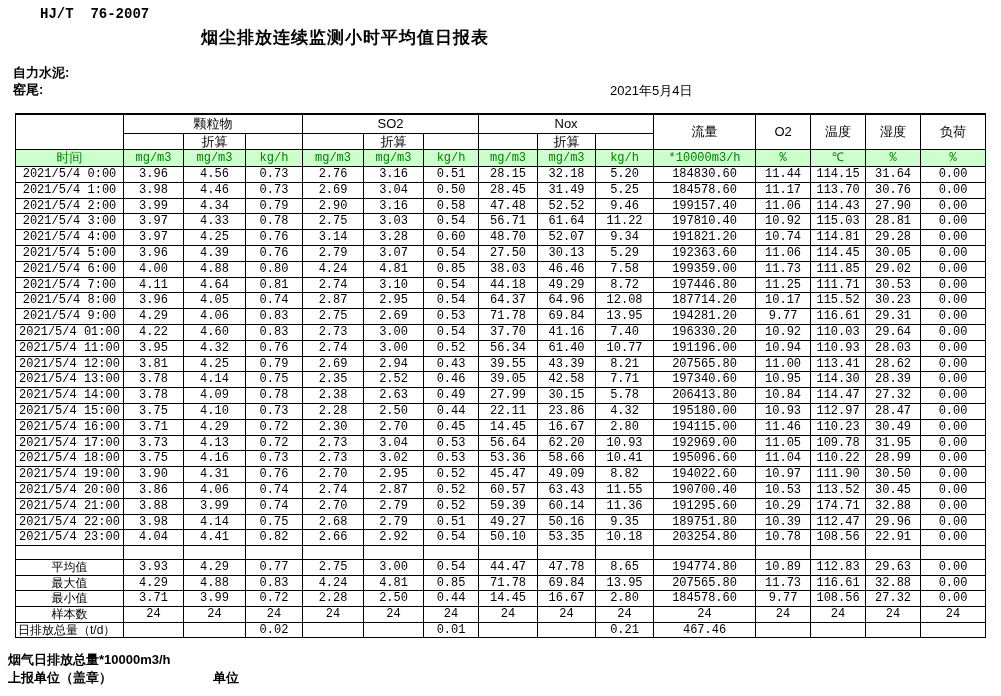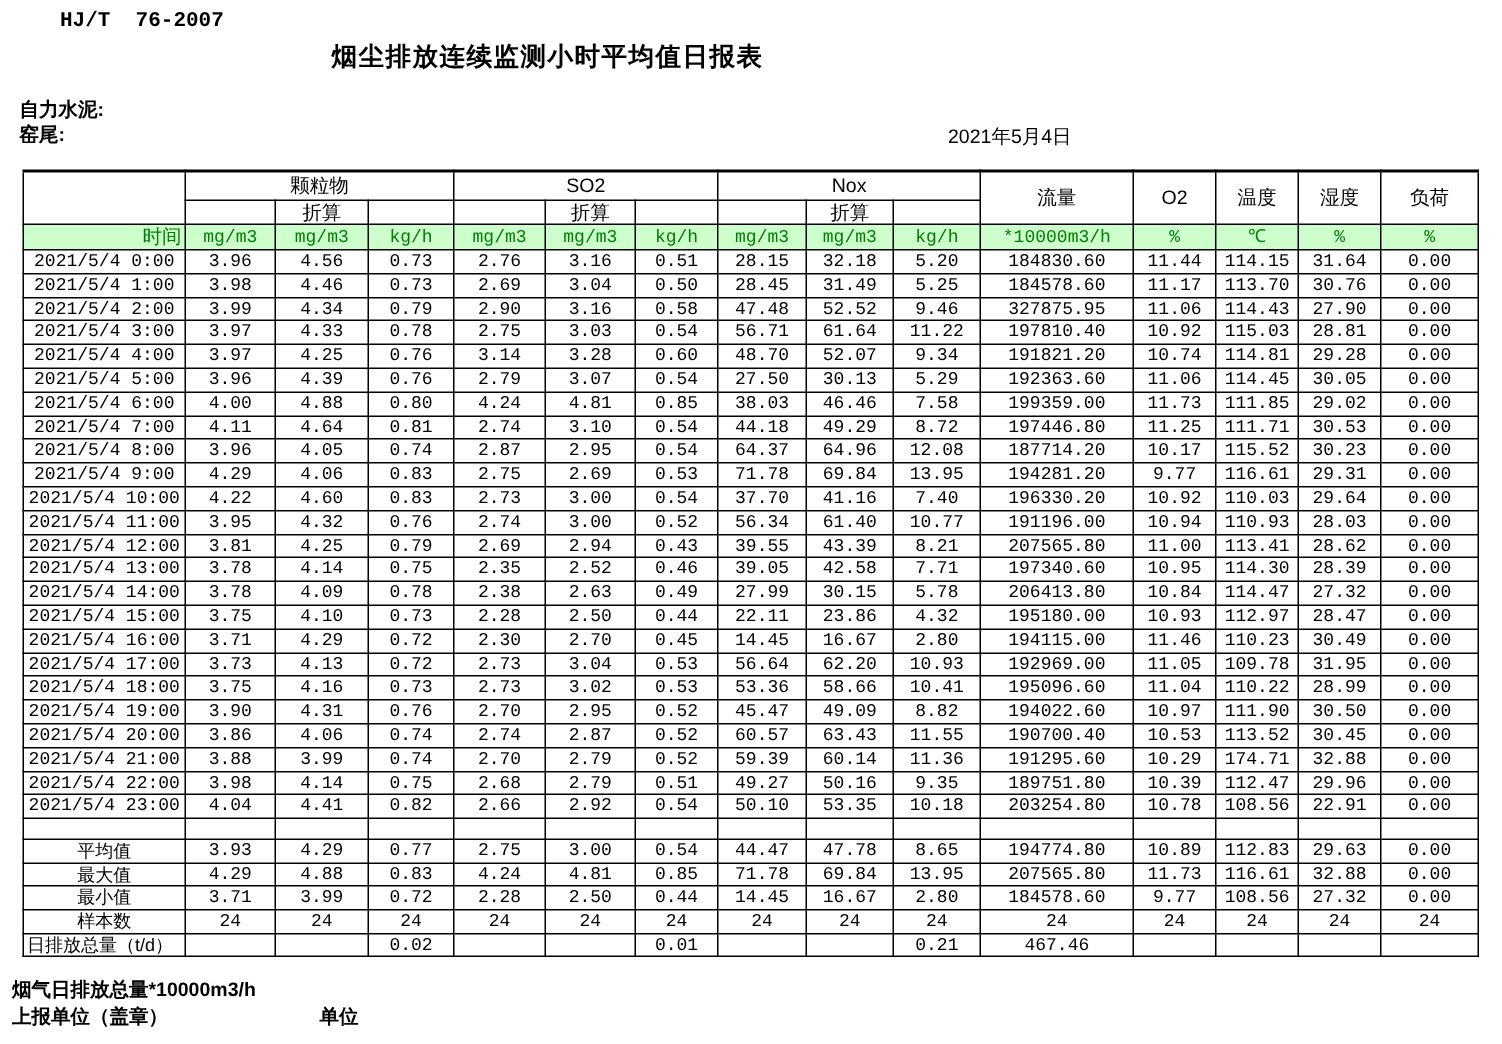--- a/index.html
+++ b/index.html
@@ -8,42 +8,42 @@
     font-family:"Liberation Sans", sans-serif; color:#000;
   }
   .hjt {
     position:absolute; left:16px; top:6px;
     font-family:"Liberation Mono", monospace; font-weight:bold; font-size:14px;
     white-space:pre;
     padding-left:24px;
   }
   .title {
     position:absolute; left:0; top:26px; width:690px; text-align:center;
-    font-size:17px; font-weight:bold; letter-spacing:1px;margin-left:20px;
+    font-size:17px; font-weight:bold; letter-spacing:1px;
   }
   .company { position:absolute; left:13px; top:64px;  font-size:13px; font-weight:bold; }
   .location{ position:absolute; left:13px; top:81px;  font-size:13px; font-weight:bold; }
-  .date    { position:absolute; left:632px; top:82px; font-size:13px; }
+  .date    { position:absolute; left:610px; top:82px; font-size:13px; }
 
   table.report {
     position:absolute; left:15px; top:113px; width:970px;
     border-collapse:collapse; table-layout:fixed;
     border:1px solid #000; border-top:2px solid #000;
     font-size:12px;
     padding-left:27px;
   }
   table.report td {
     border:1px solid #000; padding:0 2px; overflow:hidden; white-space:nowrap;
     height:14.8px; line-height:1.05; text-align:center;
   }
   tr.h1 td { height:18px; font-size:13px; }
   tr.h2 td { height:15px; font-size:13px; }
   tr.green td { height:16px; background:#ccffcc; color:#008000; }
   tr.green td.unit { font-family:"Liberation Mono", monospace; font-size:12px; }
-  tr.green td.timehead { font-size:13px;text-align:right; }
+  tr.green td.timehead { font-size:13px; }
   td.time {
     text-align:right; padding-right:7px;
     font-family:"Liberation Mono", monospace;
   }
   td.num  { font-family:"Liberation Mono", monospace; }
   tr.blank td { height:13px; }
   tr.sum td { height:14.6px; }
   td.sum-label { text-align:right; padding-right:4px; font-size:12px; }
   td.sum-label.left { text-align:left; padding-left:2px;margin-top:17px; }
   td.sum-val { font-family:"Liberation Mono", monospace; text-align:right; padding-right:3px; }
@@ -159,21 +159,21 @@
         <td class="time">2021/5/4 2:00</td>
         <td class="num">3.99</td>
         <td class="num">4.34</td>
         <td class="num">0.79</td>
         <td class="num">2.90</td>
         <td class="num">3.16</td>
         <td class="num">0.58</td>
         <td class="num">47.48</td>
         <td class="num">52.52</td>
         <td class="num">9.46</td>
-        <td class="num">327875.95</td>
+        <td class="num">199157.40</td>
         <td class="num">11.06</td>
         <td class="num">114.43</td>
         <td class="num">27.90</td>
         <td class="num">0.00</td>
       </tr>
       <tr>
         <td class="time">2021/5/4 3:00</td>
         <td class="num">3.97</td>
         <td class="num">4.33</td>
         <td class="num">0.78</td>
@@ -285,21 +285,21 @@
         <td class="num">71.78</td>
         <td class="num">69.84</td>
         <td class="num">13.95</td>
         <td class="num">194281.20</td>
         <td class="num">9.77</td>
         <td class="num">116.61</td>
         <td class="num">29.31</td>
         <td class="num">0.00</td>
       </tr>
       <tr>
-        <td class="time">2021/5/4 10:00</td>
+        <td class="time">2021/5/4 01:00</td>
         <td class="num">4.22</td>
         <td class="num">4.60</td>
         <td class="num">0.83</td>
         <td class="num">2.73</td>
         <td class="num">3.00</td>
         <td class="num">0.54</td>
         <td class="num">37.70</td>
         <td class="num">41.16</td>
         <td class="num">7.40</td>
         <td class="num">196330.20</td>

